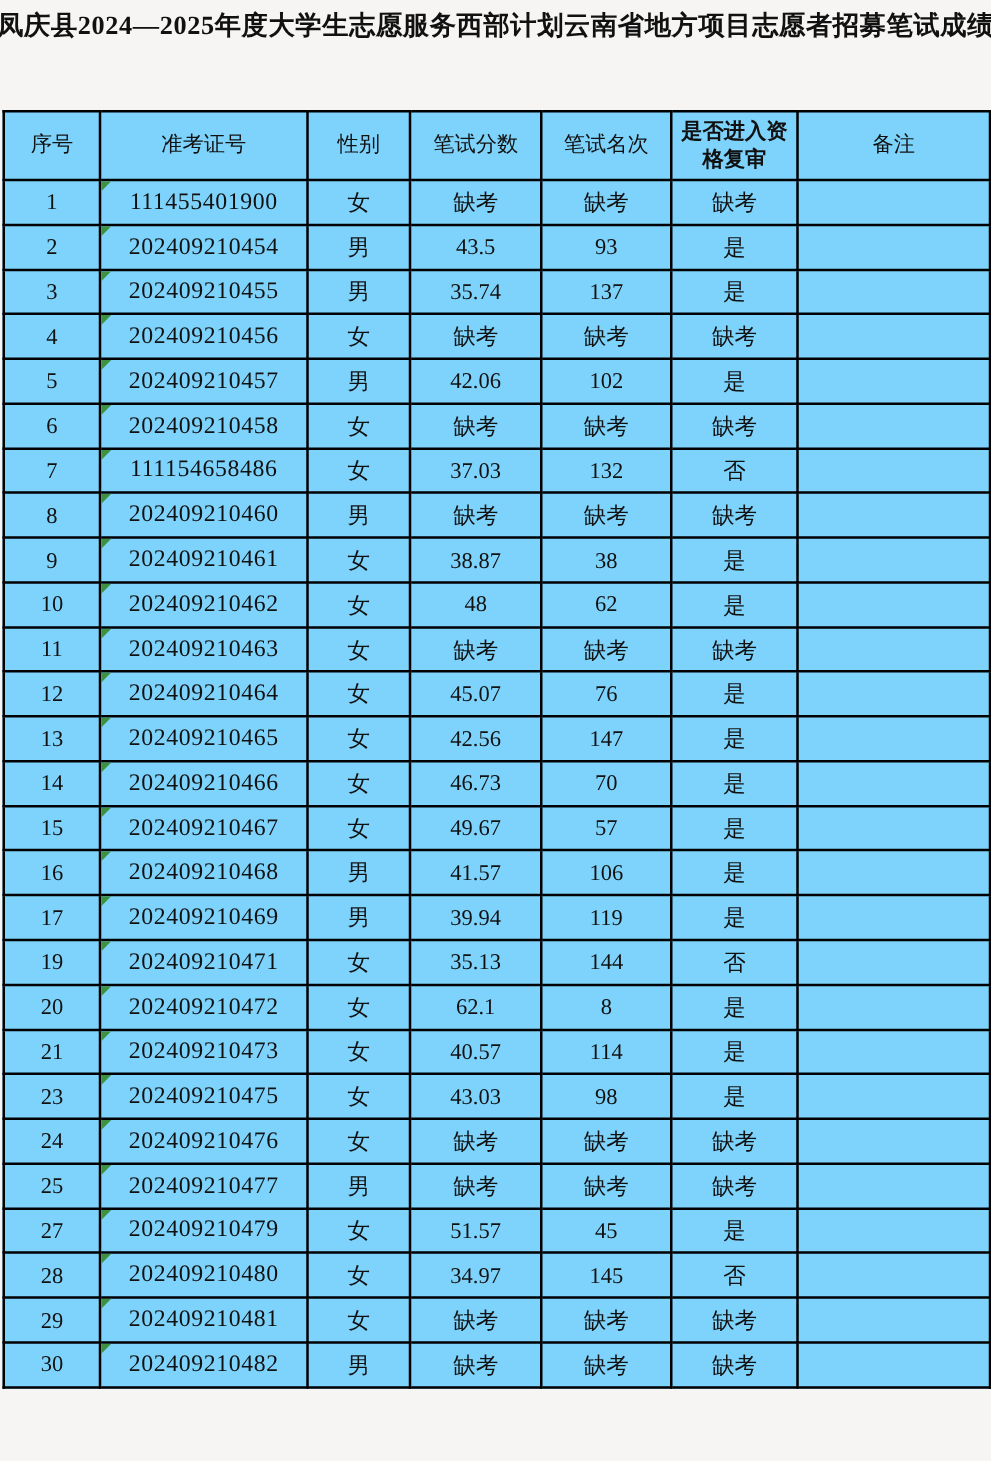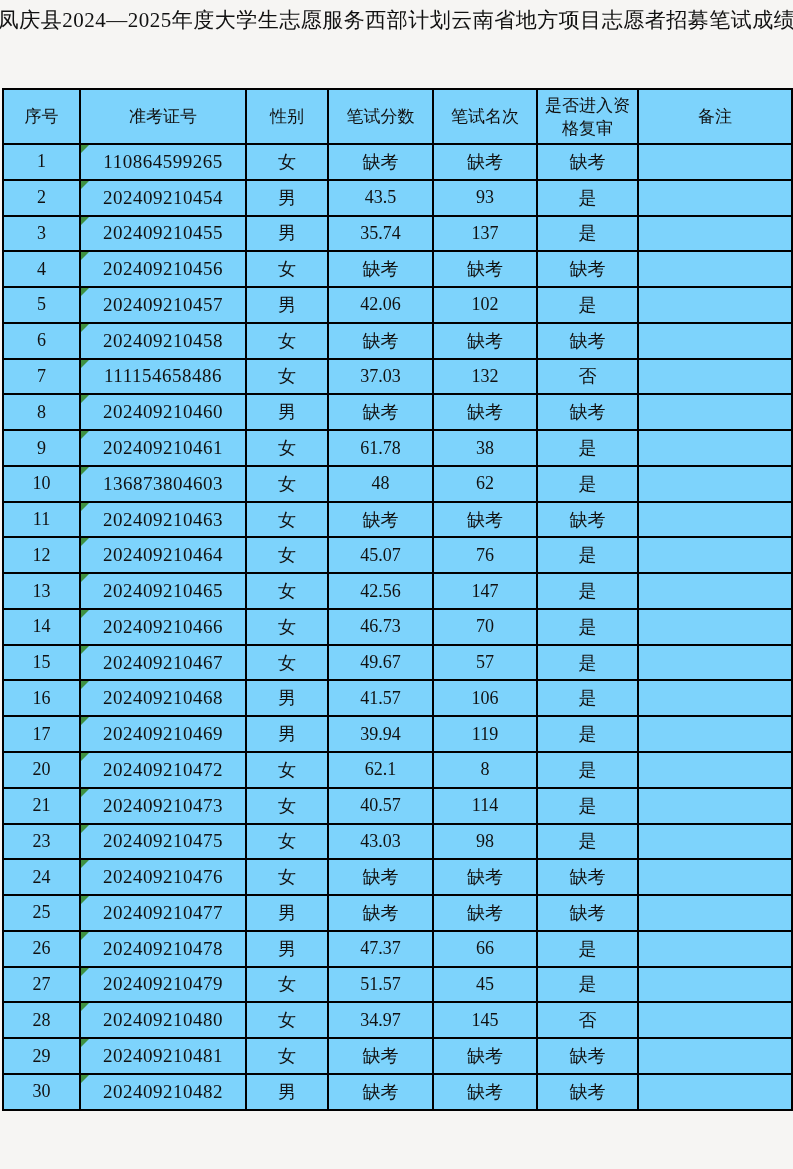--- a/index.html
+++ b/index.html
@@ -12,21 +12,21 @@
     overflow: hidden;
     background: #f6f5f3;
     font-family: "Liberation Serif", "DejaVu Serif", serif;
     color: #111;
   }
   .doc-title {
     height: 40px;
     display: flex;
     align-items: center;
     justify-content: center;
-    font-weight: normal;
+    font-weight: bold;
     font-size: 21px;
     letter-spacing: 0.5px;
     white-space: nowrap;
   }
   table.results {
     border-collapse: collapse;
     table-layout: fixed;
     width: 789px;
     margin-left: 2px;
     background: #7dd3fc;
@@ -40,21 +40,21 @@
     overflow: hidden;
   }
   thead tr { height: 55px; }
   tbody tr { height: 35.77px; }
   th {
     font-family: "DejaVu Sans", "Liberation Sans", sans-serif;
     font-weight: 500;
     font-size: 17px;
     line-height: 1.35;
   }
-  th.col-review { padding: 0 6px; }
+  th.col-review { padding: 0 6px; font-weight: bold; }
   td { font-size: 18px; }
   td.col-ticket {
     position: relative;
     font-size: 19px;
     letter-spacing: 0.5px;
   }
   .corner-marker {
     position: absolute;
     top: 0;
     left: 0;
@@ -88,21 +88,21 @@
           <th class="col-gender">性别</th>
           <th class="col-score">笔试分数</th>
           <th class="col-rank">笔试名次</th>
           <th class="col-review">是否进入资格复审</th>
           <th class="col-remark">备注</th>
         </tr>
     </thead>
     <tbody>
         <tr>
           <td class="col-no"><span>1</span></td>
-          <td class="col-ticket"><span>110864599265</span><i class="corner-marker" style="border-top-color: rgb(63, 145, 66);"></i></td>
+          <td class="col-ticket"><span>111455401900</span><i class="corner-marker" style="border-top-color: rgb(63, 145, 66);"></i></td>
           <td class="col-gender"><span>女</span></td>
           <td class="col-score"><span>缺考</span></td>
           <td class="col-rank"><span>缺考</span></td>
           <td class="col-review"><span>缺考</span></td>
           <td class="col-remark"><span></span></td>
         </tr>
         <tr>
           <td class="col-no"><span>2</span></td>
           <td class="col-ticket"><span>202409210454</span><i class="corner-marker" style="border-top-color: rgb(63, 145, 66);"></i></td>
           <td class="col-gender"><span>男</span></td>
@@ -162,28 +162,28 @@
           <td class="col-gender"><span>男</span></td>
           <td class="col-score"><span>缺考</span></td>
           <td class="col-rank"><span>缺考</span></td>
           <td class="col-review"><span>缺考</span></td>
           <td class="col-remark"><span></span></td>
         </tr>
         <tr>
           <td class="col-no"><span>9</span></td>
           <td class="col-ticket"><span>202409210461</span><i class="corner-marker" style="border-top-color: rgb(63, 145, 66);"></i></td>
           <td class="col-gender"><span>女</span></td>
-          <td class="col-score"><span>61.78</span></td>
+          <td class="col-score"><span>38.87</span></td>
           <td class="col-rank"><span>38</span></td>
           <td class="col-review"><span>是</span></td>
           <td class="col-remark"><span></span></td>
         </tr>
         <tr>
           <td class="col-no"><span>10</span></td>
-          <td class="col-ticket"><span>136873804603</span><i class="corner-marker" style="border-top-color: rgb(63, 145, 66);"></i></td>
+          <td class="col-ticket"><span>202409210462</span><i class="corner-marker" style="border-top-color: rgb(63, 145, 66);"></i></td>
           <td class="col-gender"><span>女</span></td>
           <td class="col-score"><span>48</span></td>
           <td class="col-rank"><span>62</span></td>
           <td class="col-review"><span>是</span></td>
           <td class="col-remark"><span></span></td>
         </tr>
         <tr>
           <td class="col-no"><span>11</span></td>
           <td class="col-ticket"><span>202409210463</span><i class="corner-marker" style="border-top-color: rgb(63, 145, 66);"></i></td>
           <td class="col-gender"><span>女</span></td>
@@ -240,20 +240,29 @@
         <tr>
           <td class="col-no"><span>17</span></td>
           <td class="col-ticket"><span>202409210469</span><i class="corner-marker" style="border-top-color: rgb(63, 145, 66);"></i></td>
           <td class="col-gender"><span>男</span></td>
           <td class="col-score"><span>39.94</span></td>
           <td class="col-rank"><span>119</span></td>
           <td class="col-review"><span>是</span></td>
           <td class="col-remark"><span></span></td>
         </tr>
         <tr>
+          <td class="col-no"><span>19</span></td>
+          <td class="col-ticket"><span>202409210471</span><i class="corner-marker" style="border-top-color: rgb(63, 145, 66);"></i></td>
+          <td class="col-gender"><span>女</span></td>
+          <td class="col-score"><span>35.13</span></td>
+          <td class="col-rank"><span>144</span></td>
+          <td class="col-review"><span>否</span></td>
+          <td class="col-remark"><span></span></td>
+        </tr>
+        <tr>
           <td class="col-no"><span>20</span></td>
           <td class="col-ticket"><span>202409210472</span><i class="corner-marker" style="border-top-color: rgb(63, 145, 66);"></i></td>
           <td class="col-gender"><span>女</span></td>
           <td class="col-score"><span>62.1</span></td>
           <td class="col-rank"><span>8</span></td>
           <td class="col-review"><span>是</span></td>
           <td class="col-remark"><span></span></td>
         </tr>
         <tr>
           <td class="col-no"><span>21</span></td>
@@ -282,29 +291,20 @@
           <td class="col-review"><span>缺考</span></td>
           <td class="col-remark"><span></span></td>
         </tr>
         <tr>
           <td class="col-no"><span>25</span></td>
           <td class="col-ticket"><span>202409210477</span><i class="corner-marker" style="border-top-color: rgb(63, 145, 66);"></i></td>
           <td class="col-gender"><span>男</span></td>
           <td class="col-score"><span>缺考</span></td>
           <td class="col-rank"><span>缺考</span></td>
           <td class="col-review"><span>缺考</span></td>
-          <td class="col-remark"><span></span></td>
-        </tr>
-        <tr>
-          <td class="col-no"><span>26</span></td>
-          <td class="col-ticket"><span>202409210478</span><i class="corner-marker" style="border-top-color: rgb(63, 145, 66);"></i></td>
-          <td class="col-gender"><span>男</span></td>
-          <td class="col-score"><span>47.37</span></td>
-          <td class="col-rank"><span>66</span></td>
-          <td class="col-review"><span>是</span></td>
           <td class="col-remark"><span></span></td>
         </tr>
         <tr>
           <td class="col-no"><span>27</span></td>
           <td class="col-ticket"><span>202409210479</span><i class="corner-marker" style="border-top-color: rgb(63, 145, 66);"></i></td>
           <td class="col-gender"><span>女</span></td>
           <td class="col-score"><span>51.57</span></td>
           <td class="col-rank"><span>45</span></td>
           <td class="col-review"><span>是</span></td>
           <td class="col-remark"><span></span></td>

